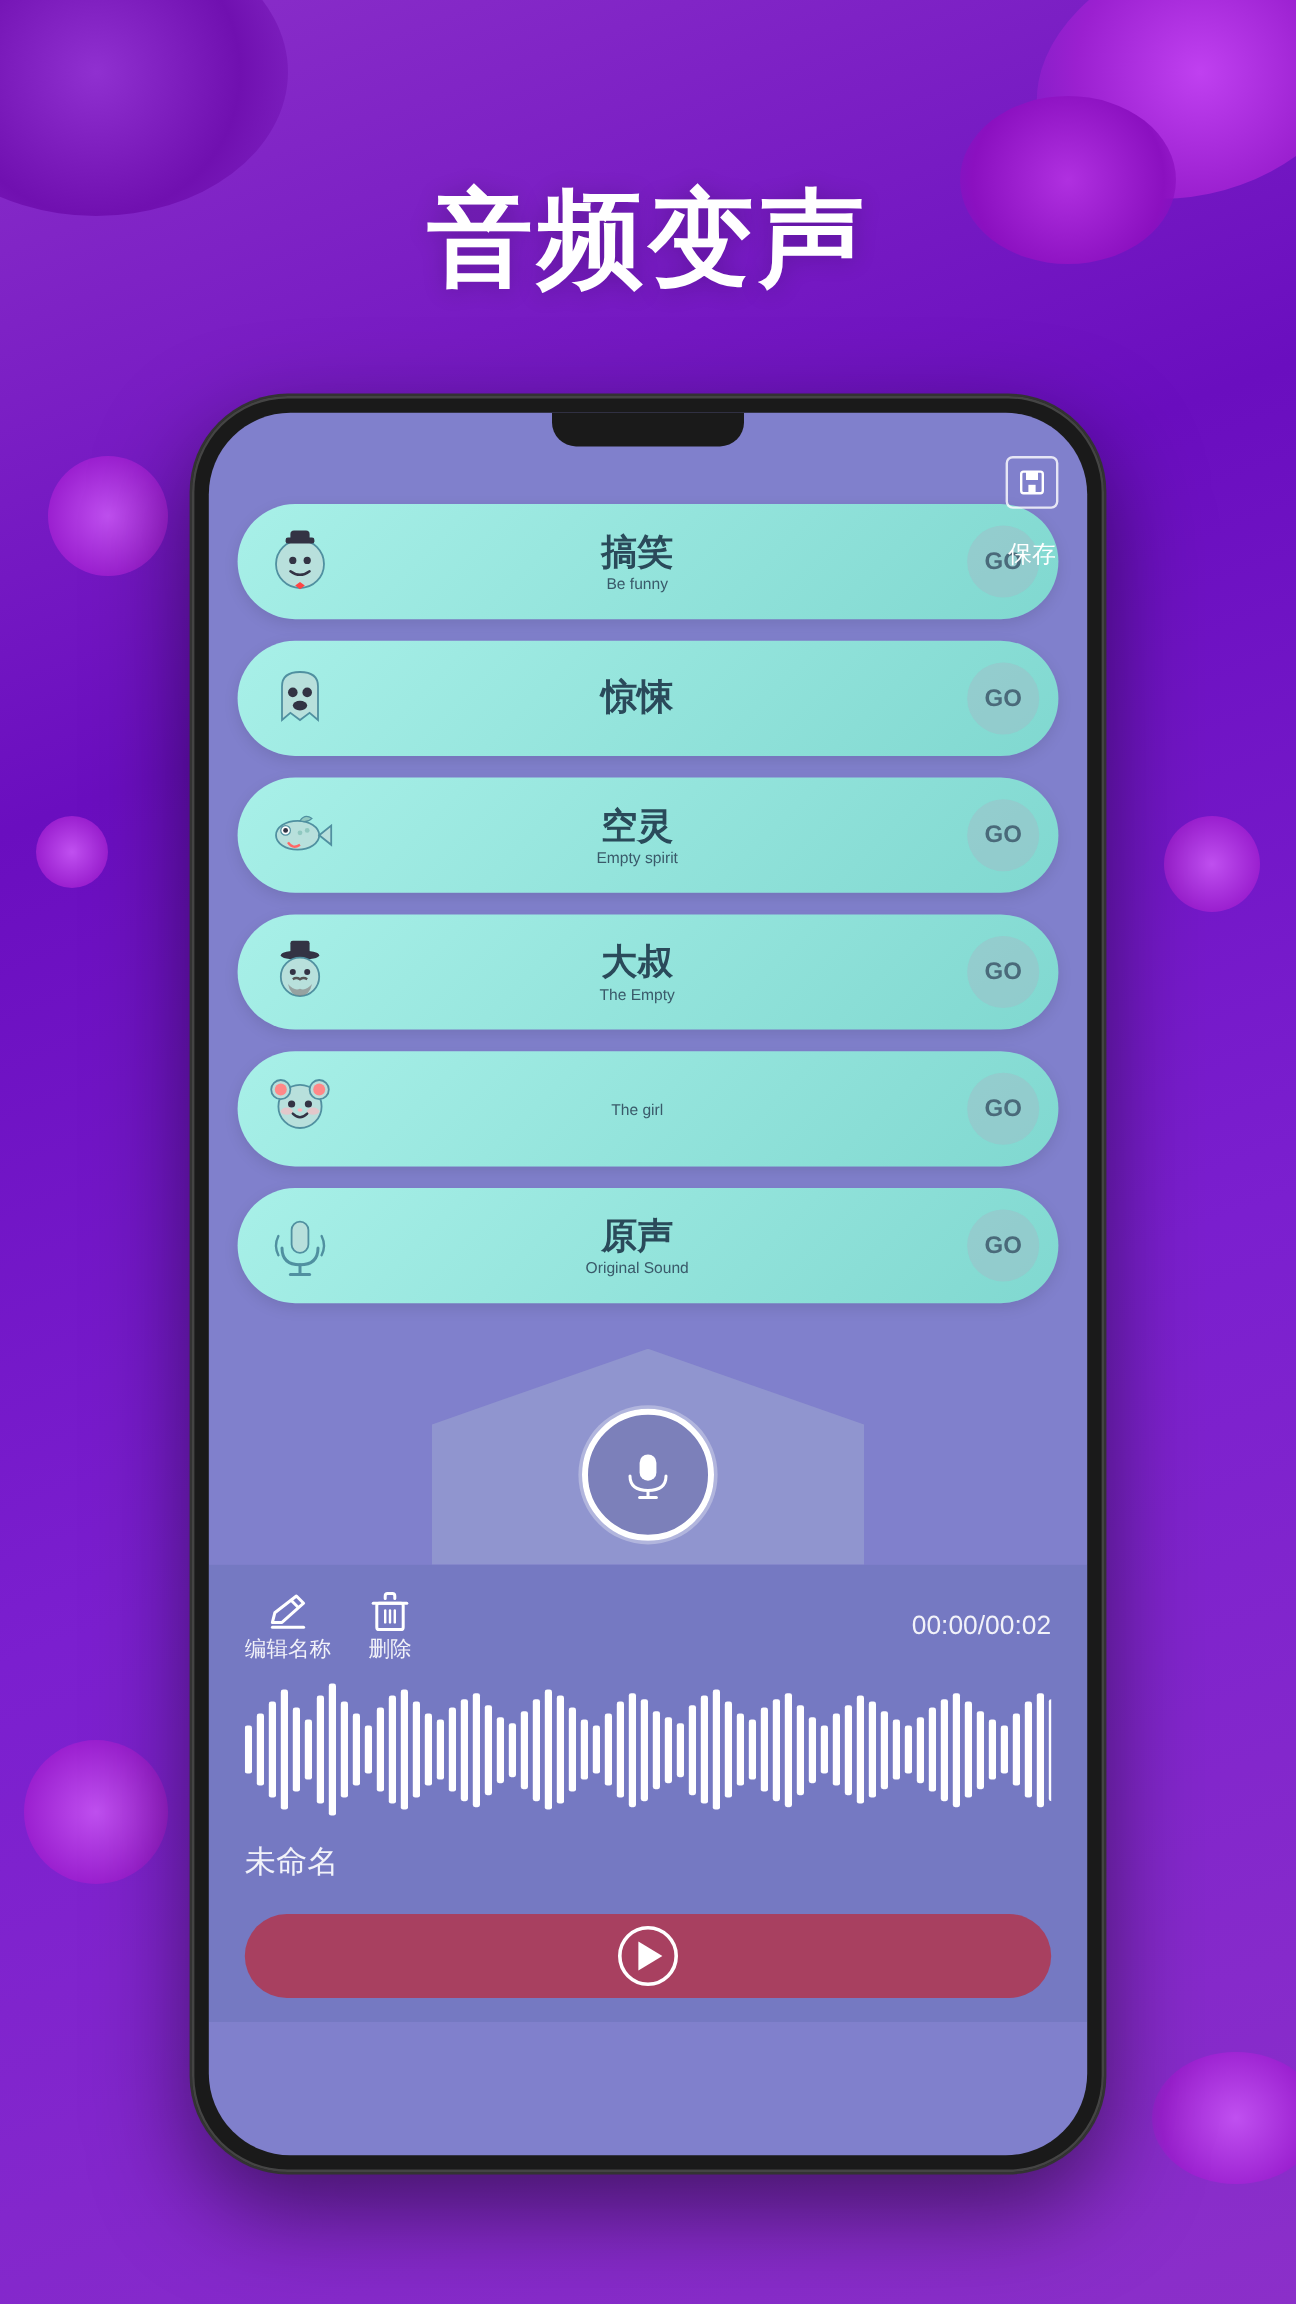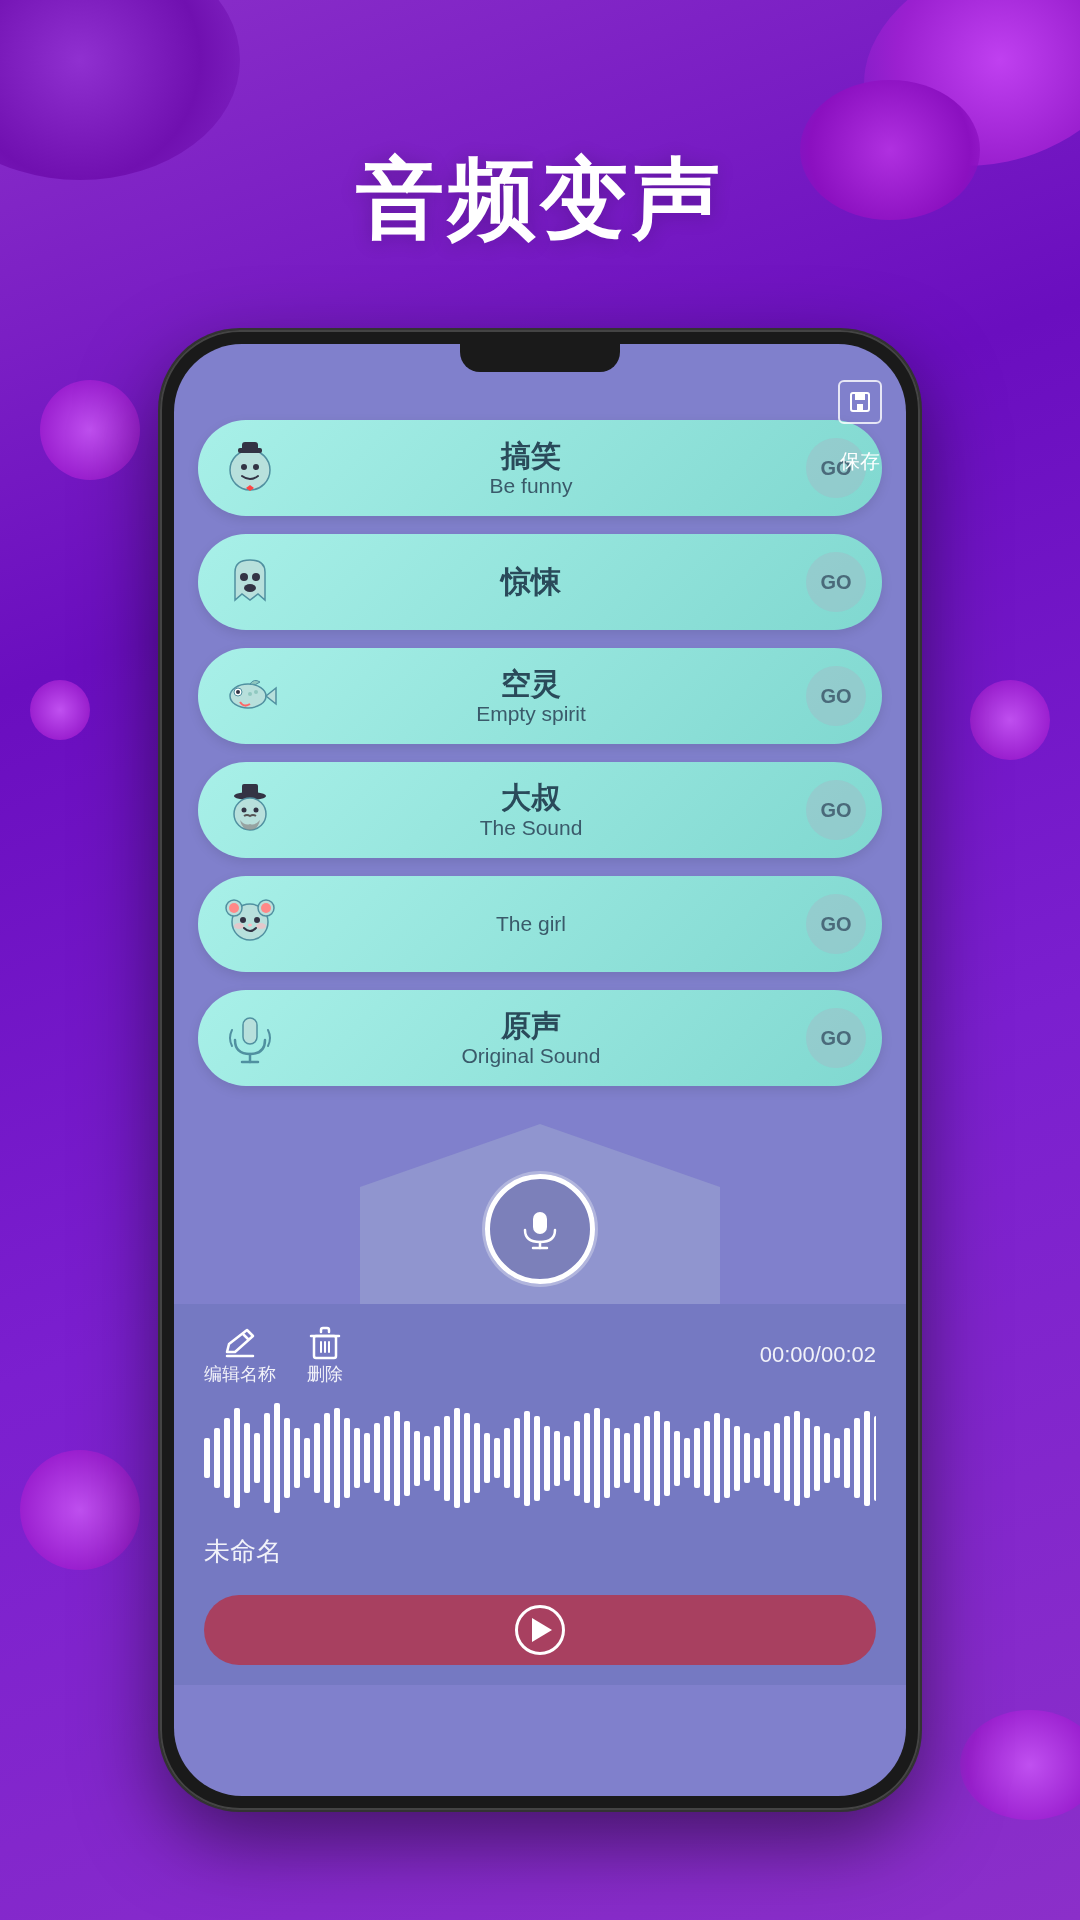--- a/index.html
+++ b/index.html
@@ -179,21 +179,21 @@
 
     .effect-name-cn {
       font-size: 30px;
       font-weight: 600;
       color: #2a4a5a;
       display: block;
       line-height: 1.2;
     }
 
     .effect-name-en {
-      font-size: 21px;
+      font-size: 13px;
       color: #3a5a6a;
       display: block;
     }
 
     .effect-go-btn {
       width: 60px; height: 60px;
       border-radius: 50%;
       background: rgba(160, 190, 200, 0.5);
       display: flex; align-items: center; justify-content: center;
       font-size: 20px;
@@ -432,21 +432,21 @@
             <circle cx="24" cy="30" r="2.5" fill="#334"></circle>
             <circle cx="36" cy="30" r="2.5" fill="#334"></circle>
 
             <path d="M20 40 Q25 46 30 44 Q35 46 40 40 Q38 50 30 50 Q22 50 20 40Z" fill="#888" opacity="0.7"></path>
 
             <path d="M24 36 Q27 34 30 36 Q33 34 36 36" stroke="#555" stroke-width="2" fill="none"></path>
           </svg>
         </div>
         <div class="effect-text">
           <span class="effect-name-cn">大叔</span>
-          <span class="effect-name-en">The Sound</span>
+          <span class="effect-name-en">The Empty</span>
         </div>
         <div class="effect-go-btn">GO</div>
       </div>
 
       <div class="effect-row">
         <div class="effect-icon-wrap">
           <svg class="effect-icon-svg" viewBox="0 0 60 60" fill="none" xmlns="http://www.w3.org/2000/svg">
 
             <circle cx="30" cy="28" r="18" fill="#B8E0DC" stroke="#5090A0" stroke-width="1.5"></circle>
 

